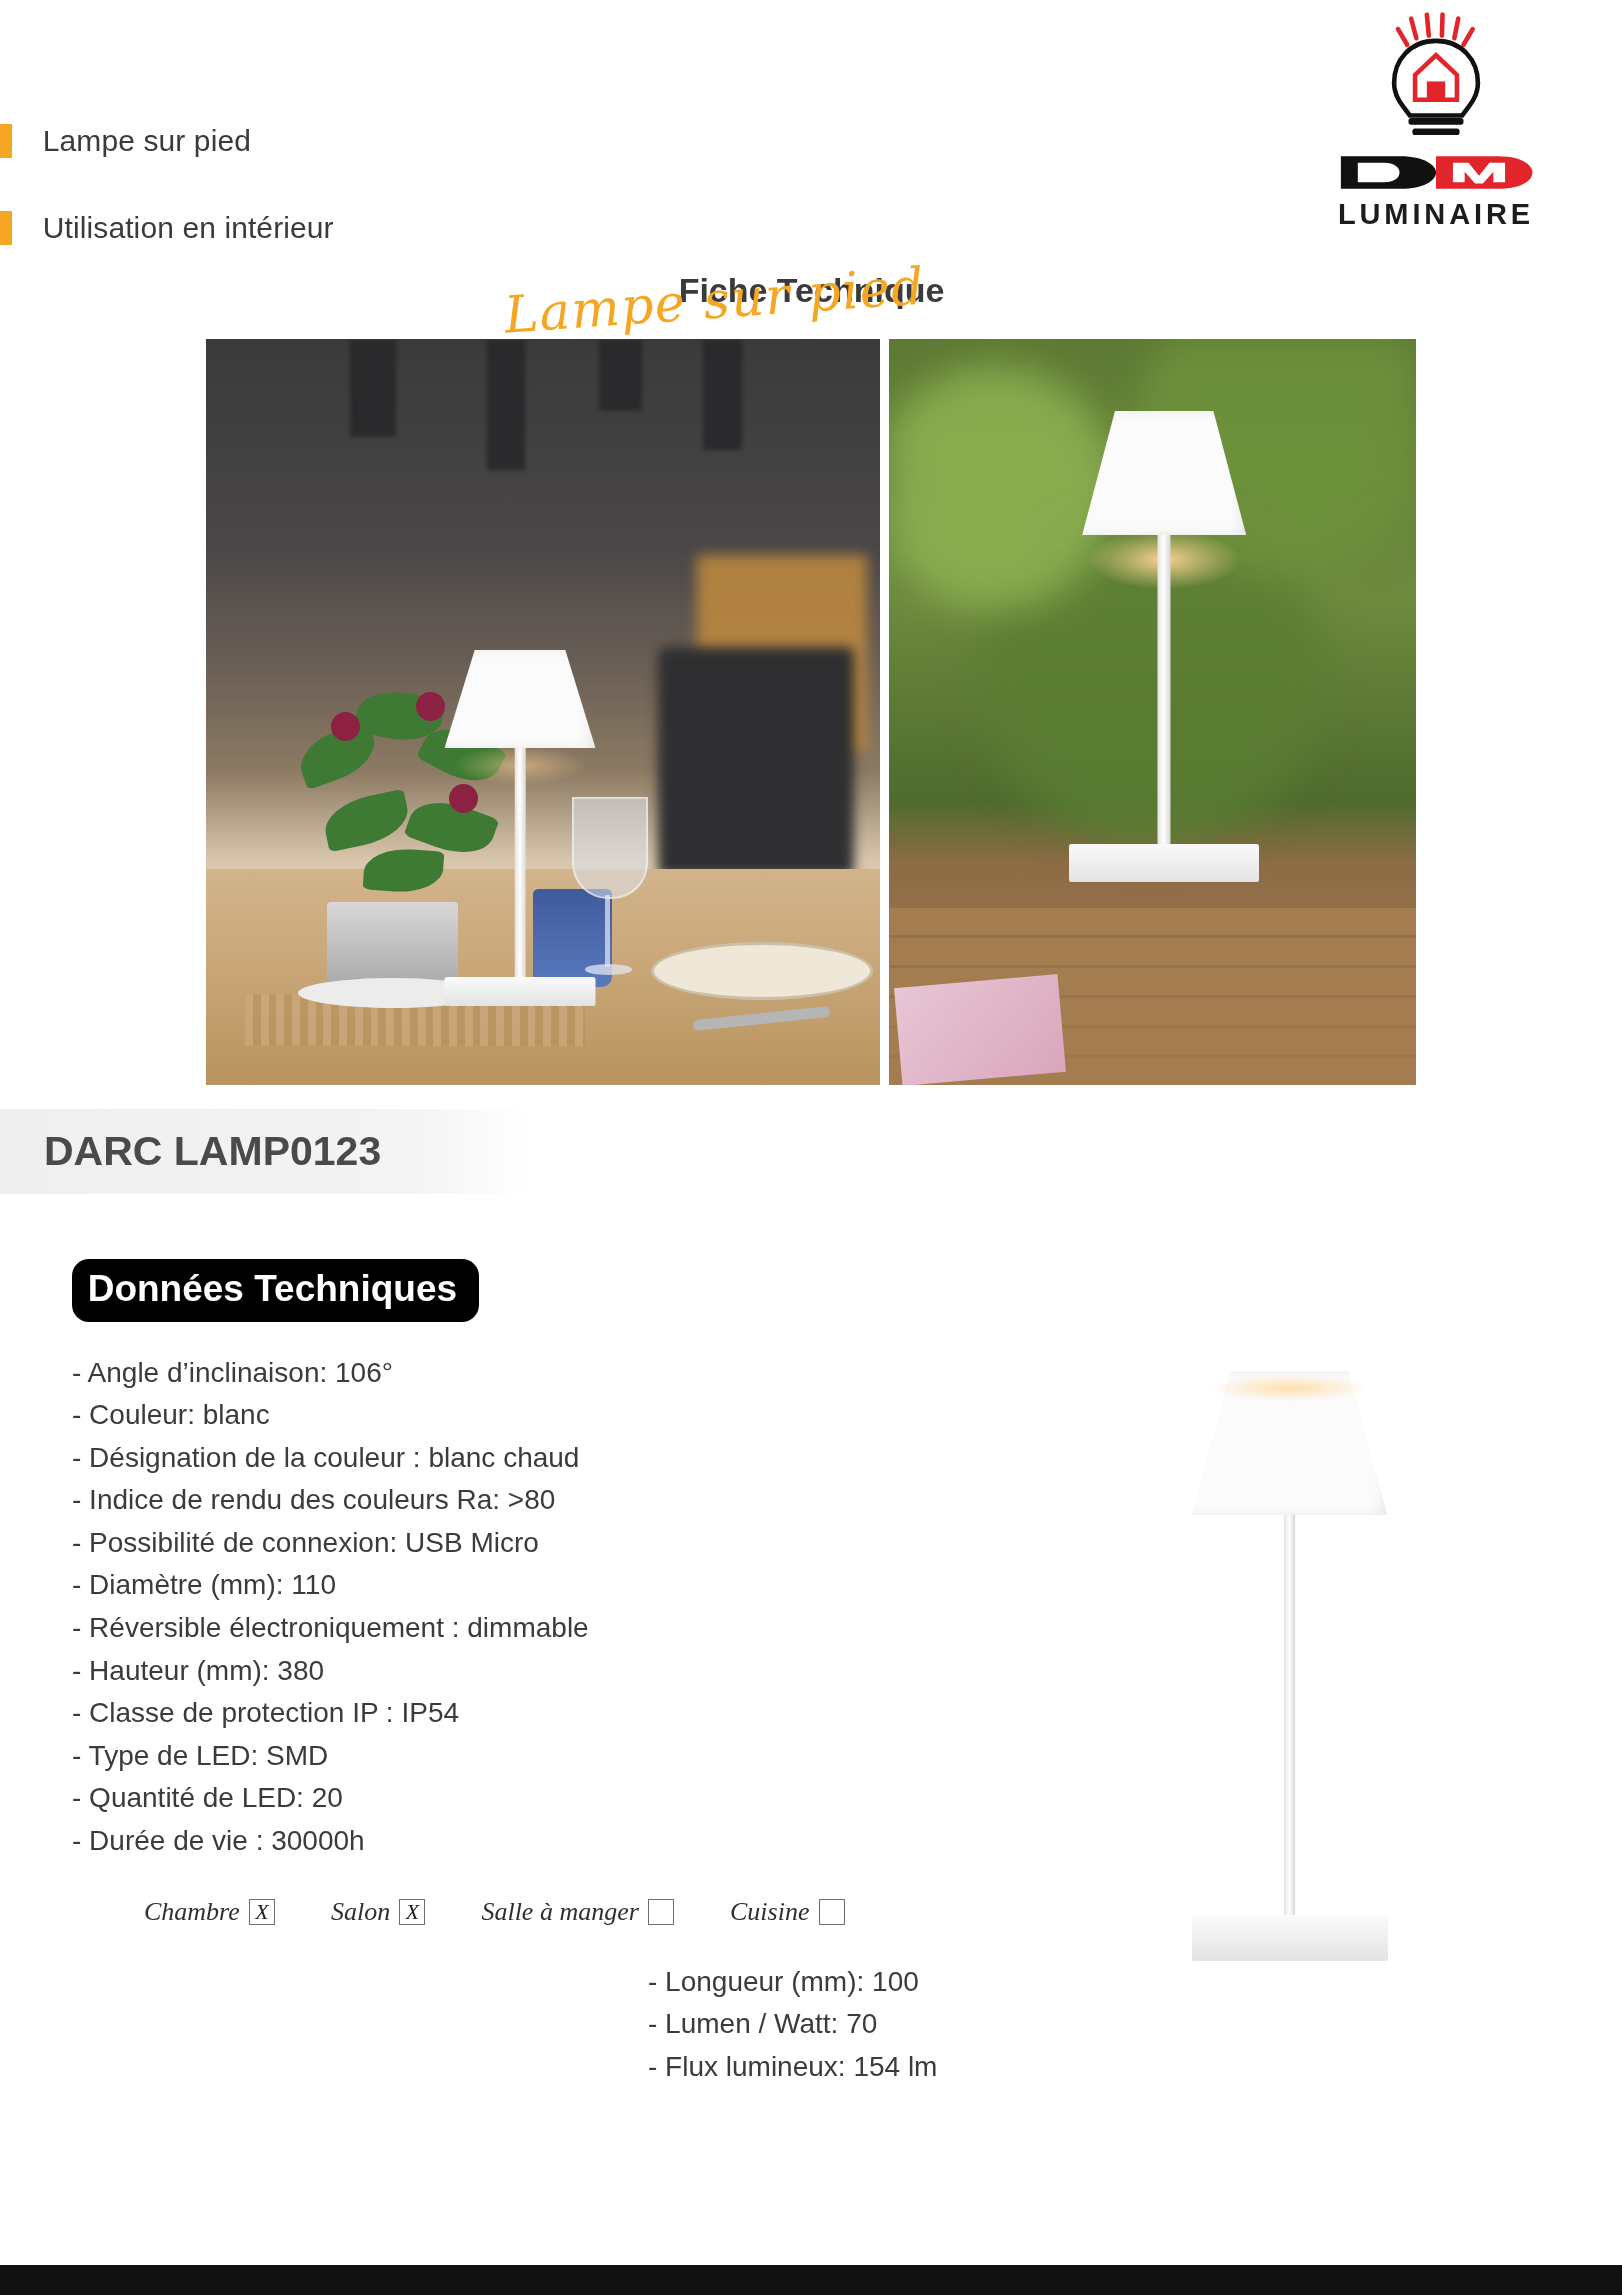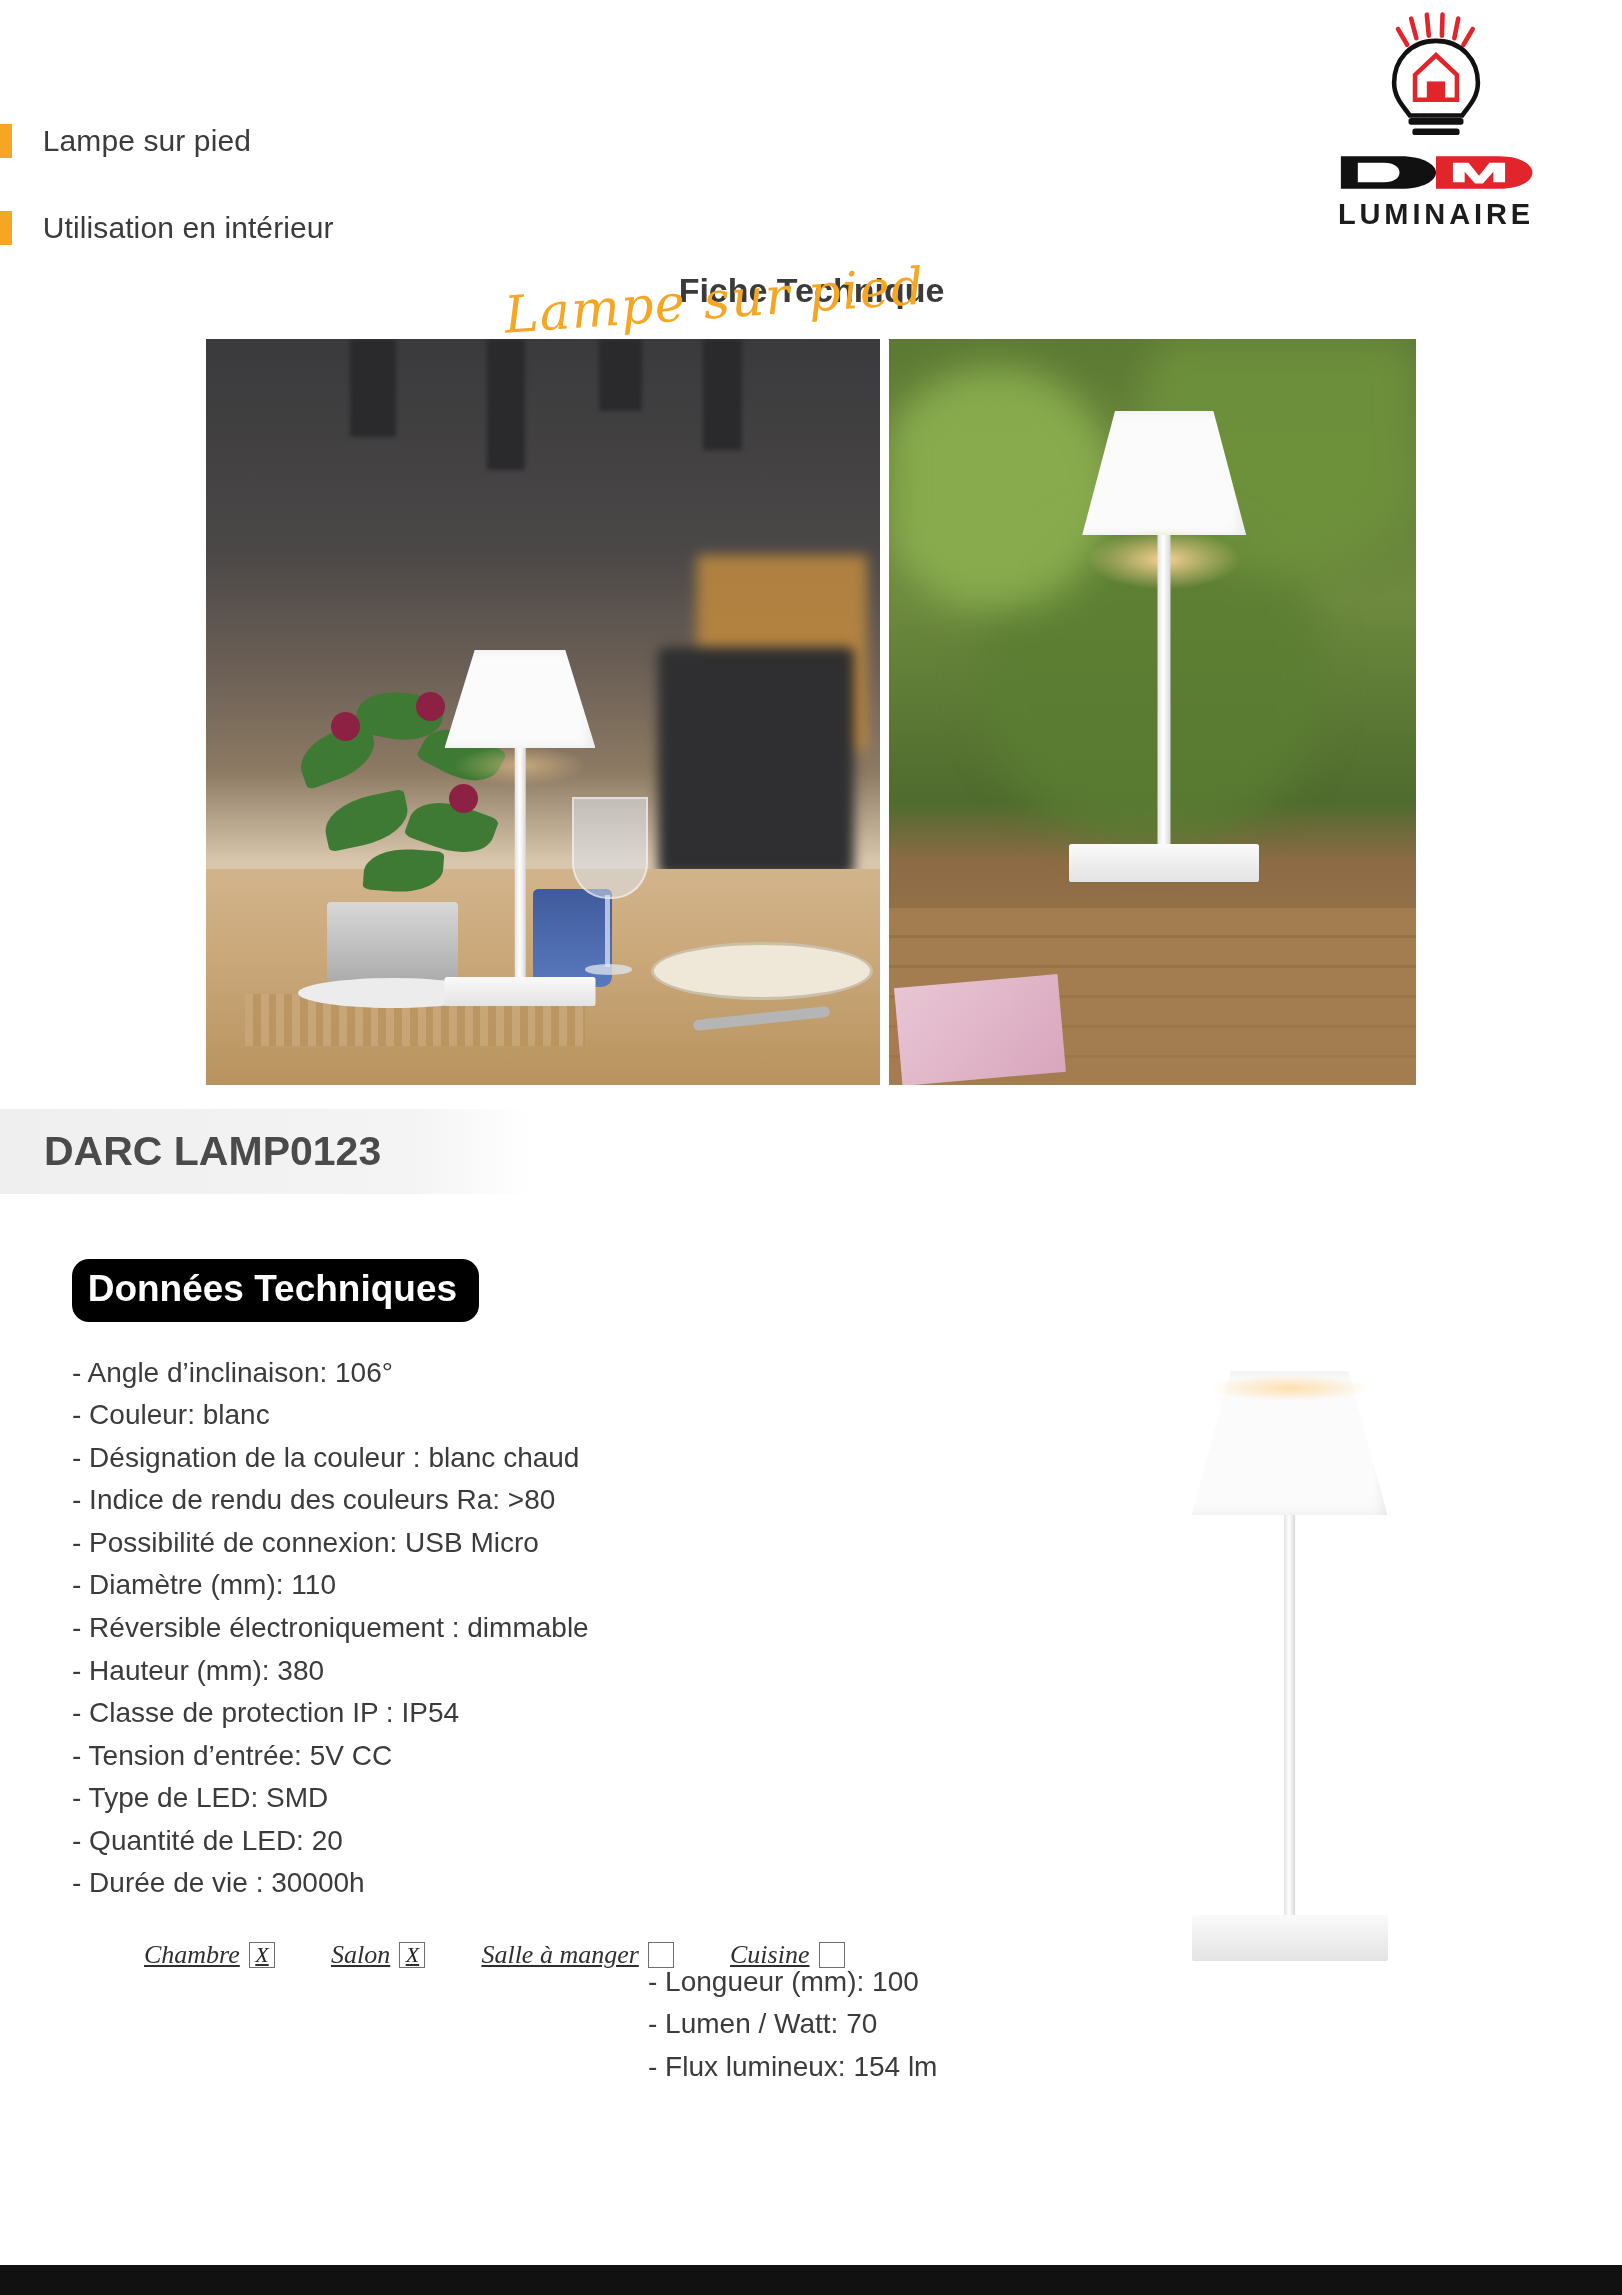--- a/index.html
+++ b/index.html
@@ -356,21 +356,20 @@
   
   .rooms {
     margin-top: 35px;
     padding-left: 72px;
     display: flex;
     align-items: center;
     font-family: "Liberation Serif", serif;
     font-style: italic;
     font-size: 26px;
     color: #2f2f2f;
-    text-decoration: underline;
   }
   .room {
     display: flex;
     align-items: center;
     margin-right: 56px;
   }
   .room .box {
     width: 26px; height: 26px;
     border: 1.3px solid #6f6f6f;
     margin-left: 9.2px;
@@ -514,21 +513,20 @@
     <div class="spec-list">
       <div class="row">- Angle d’inclinaison: 106°</div>
       <div class="row">- Couleur: blanc</div>
       <div class="row">- Désignation de la couleur : blanc chaud</div>
       <div class="row">- Indice de rendu des couleurs Ra: &gt;80</div>
       <div class="row">- Possibilité de connexion: USB Micro</div>
       <div class="row">- Diamètre (mm): 110</div>
       <div class="row">- Réversible électroniquement : dimmable</div>
       <div class="row">- Hauteur (mm): 380</div>
       <div class="row">- Classe de protection IP : IP54</div>
-      <div class="row">- Tension d’entrée: 5V CC</div>
       <div class="row">- Type de LED: SMD</div>
       <div class="row">- Quantité de LED: 20</div>
       <div class="row">- Durée de vie : 30000h</div>
     </div>
 
     <div class="spec-right" style="top:609px;">
       <div class="row">- Longueur (mm): 100</div>
       <div class="row">- Lumen / Watt: 70</div>
       <div class="row">- Flux lumineux: 154 lm</div>
     </div>

